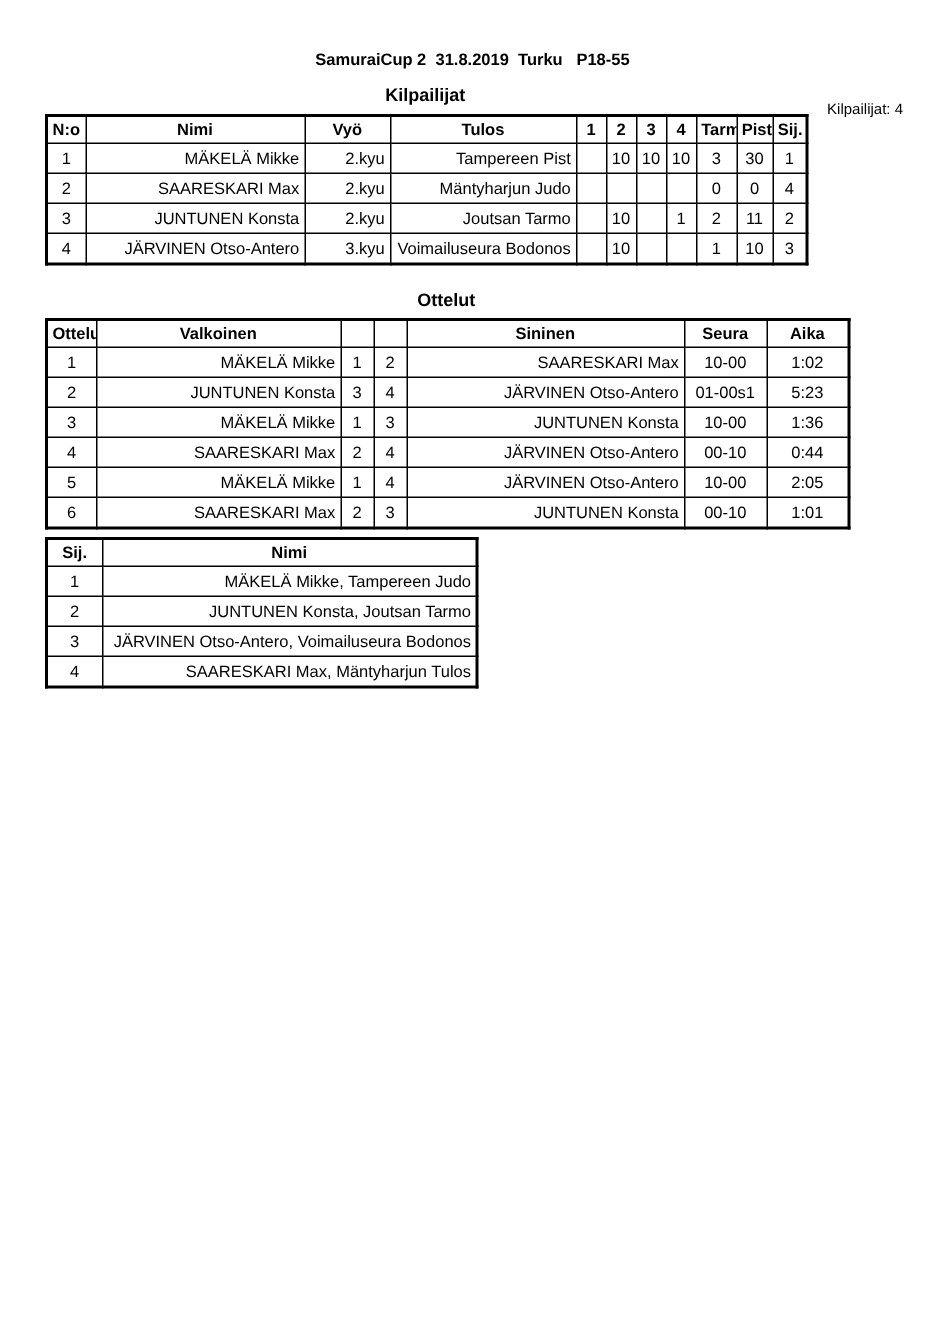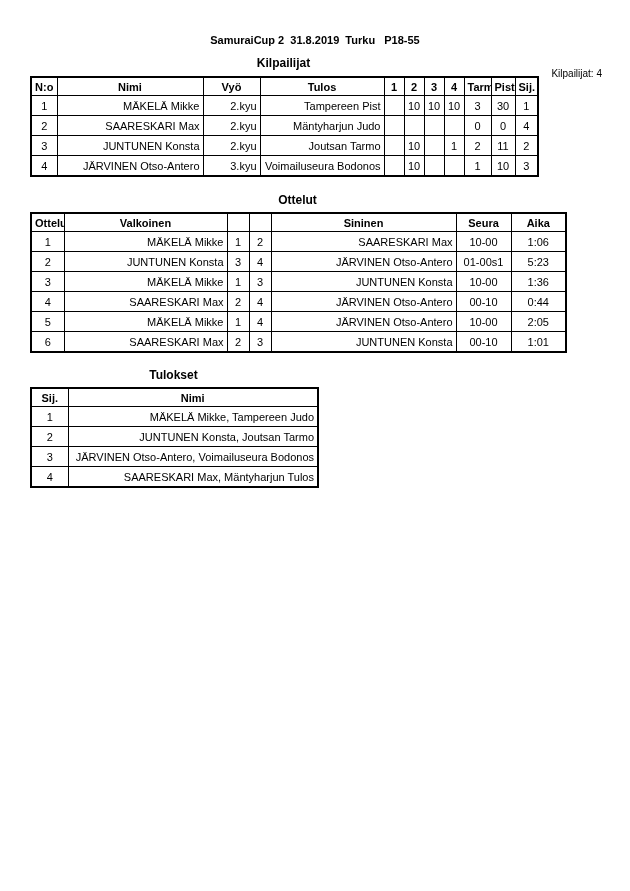--- a/index.html
+++ b/index.html
@@ -149,21 +149,21 @@
       </tr>
     </thead>
     <tbody>
       <tr>
         <td class="c">1</td>
         <td class="l">MÄKELÄ Mikke</td>
         <td class="c">1</td>
         <td class="c">2</td>
         <td class="l">SAARESKARI Max</td>
         <td class="c">10-00</td>
-        <td class="c">1:06</td>
+        <td class="c">1:02</td>
       </tr>
       <tr>
         <td class="c">2</td>
         <td class="l">JUNTUNEN Konsta</td>
         <td class="c">3</td>
         <td class="c">4</td>
         <td class="l">JÄRVINEN Otso-Antero</td>
         <td class="c">01-00s1</td>
         <td class="c">5:23</td>
       </tr>
@@ -199,21 +199,20 @@
         <td class="l">SAARESKARI Max</td>
         <td class="c">2</td>
         <td class="c">3</td>
         <td class="l">JUNTUNEN Konsta</td>
         <td class="c">00-10</td>
         <td class="c">1:01</td>
       </tr>
     </tbody>
   </table>
 
-  <div class="sec-head h3">Tulokset</div>
 
   <table class="t3">
     <colgroup>
       <col style="width:37px">
         <col style="width:250px">
     </colgroup>
     <thead>
       <tr>
         <th>Sij.</th>
         <th>Nimi</th>

